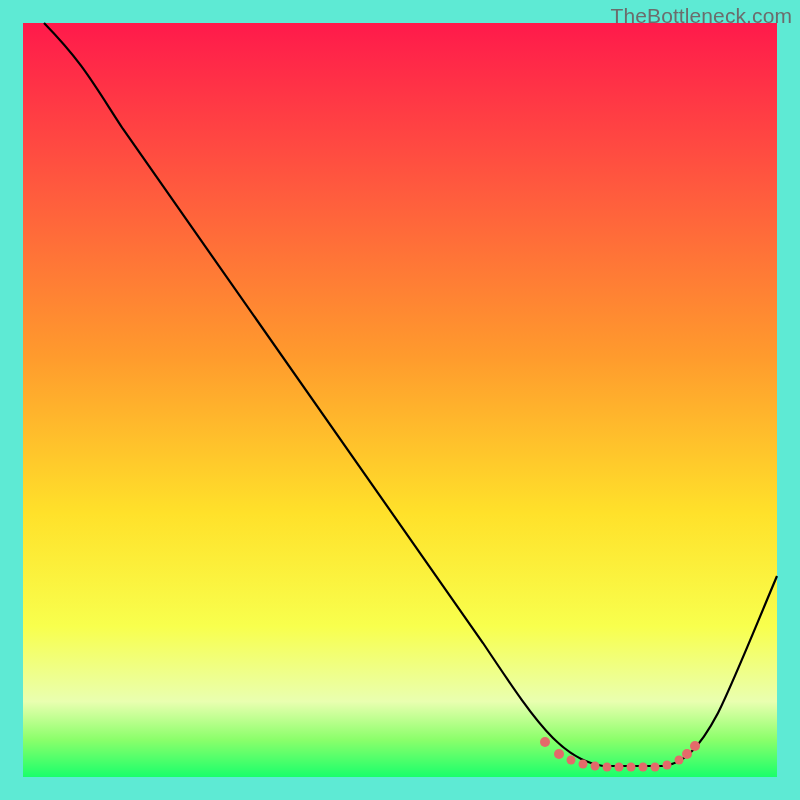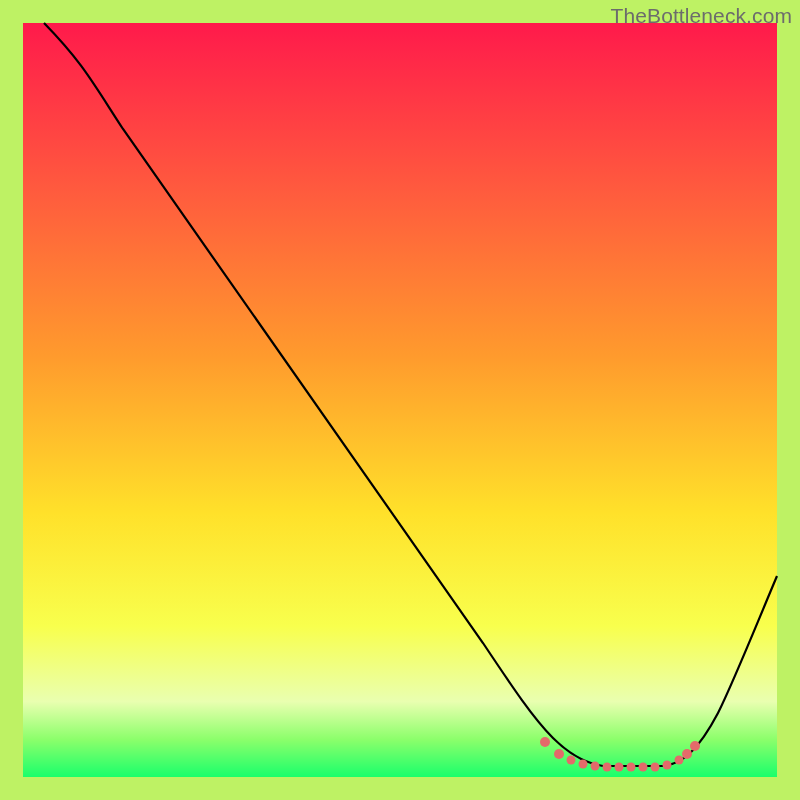--- a/index.html
+++ b/index.html
@@ -8,21 +8,21 @@
     width: 800px;
     height: 800px;
     background: #000;
     overflow: hidden;
     font-family: Arial, Helvetica, sans-serif;
   }
   .stage {
     position: relative;
     width: 800px;
     height: 800px;
-    background: #bef264;
+    background: #5eead4;
   }
   .plot {
     position: absolute;
     left: 23px;
     top: 23px;
     width: 754px;
     height: 754px;
     background: linear-gradient(
       to bottom,
       #ff1a4b 0%,

